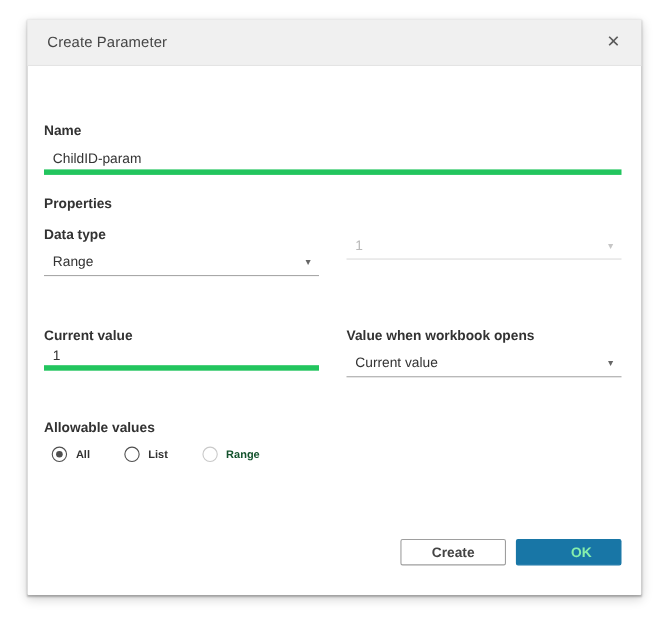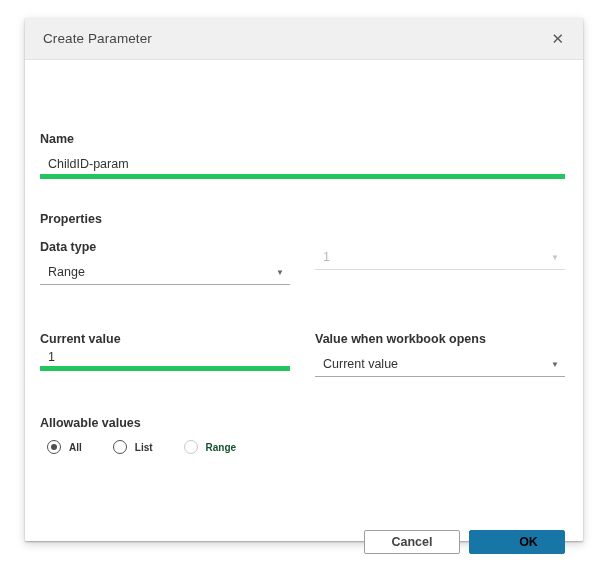--- a/index.html
+++ b/index.html
@@ -46,36 +46,36 @@
     height: 481px;
   }
   .label {
     font-size: 12.5px;
     font-weight: 600;
     color: #323232;
     line-height: 15px;
   }
   .label.disabled { color: #b9b9b9; }
 
-  .name-label { padding-top: 32px; margin-top: 40px; }
+  .name-label { padding-top: 52px; }
   .text-input {
     display: block;
     width: 100%;
     border: none;
     border-bottom: 5px solid #22c55e;
     height: 28px;
     margin-top: 4px;
     padding: 6px 8px 4px 8px;
     font-family: "Liberation Sans", sans-serif;
     font-size: 12.5px;
     color: #333333;
     background: transparent;
     outline: none;
   }
-  .section-label { margin-top: 33px; }
+  .section-label { margin-top: 19px; }
 
   .field-row {
     display: flex;
     margin-top: 13px;
   }
   .field-row .col { width: 250px; }
   .field-row .col + .col { margin-left: 25px; }
 
   .select {
     position: relative;
@@ -156,21 +156,21 @@
     line-height: 1;
   }
   .btn-cancel {
     background: #ffffff;
     border: 1px solid #9e9e9e;
     color: #444444;
   }
   .btn-ok {
     background: #1876a6;
     border: 1px solid #1876a6;
-    color: #000000;
+    color: #86efac;
     margin-left: 9px;
     padding-left: 23px;
   }
 </style>
 </head>
 <body>
 
 <div class="dialog">
 
   <div class="dialog-header">
@@ -226,18 +226,18 @@
         <span class="radio-circle"></span>
         <span class="radio-label">List</span>
       </div>
       <div class="radio-group disabled">
         <span class="radio-circle"></span>
         <span class="radio-label">Range</span>
       </div>
     </div>
 
     <div class="button-row">
-      <button class="btn btn-cancel">Cancel</button>
+      <button class="btn btn-cancel">Create</button>
       <button class="btn btn-ok" style="background: rgb(24, 118, 166); border-color: rgb(24, 118, 166);">OK</button>
     </div>
 
   </div>
 </div>
 
 </body></html>

